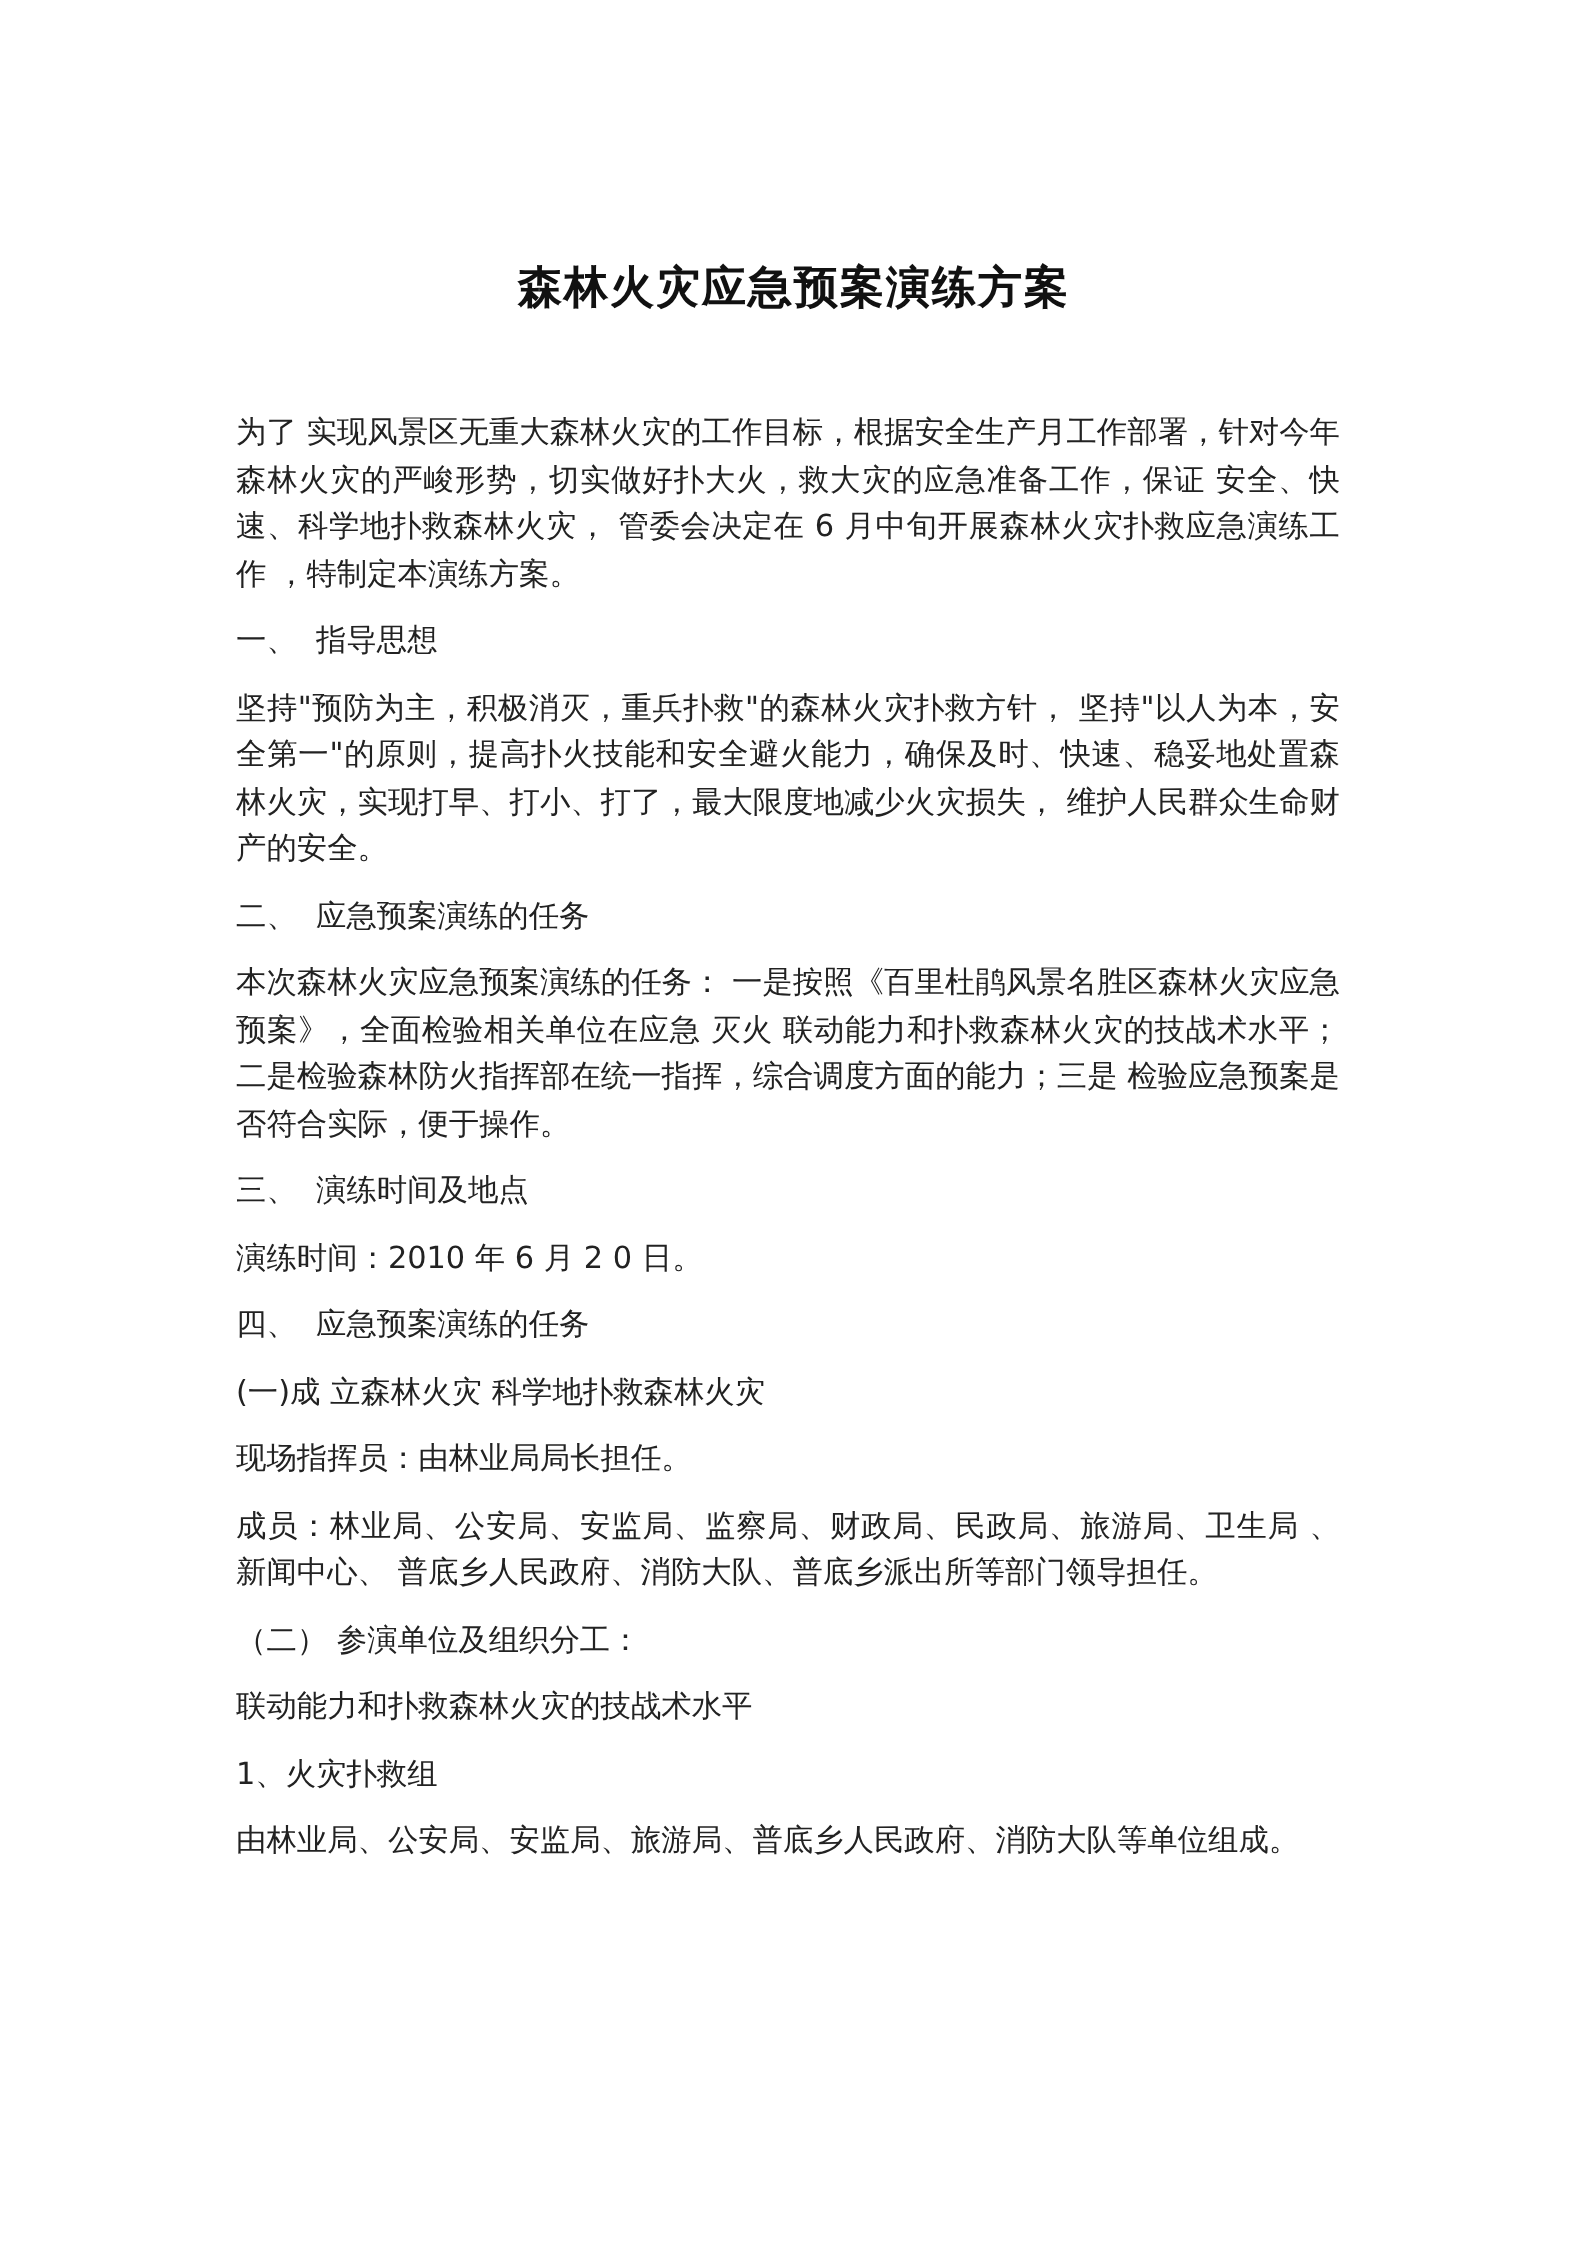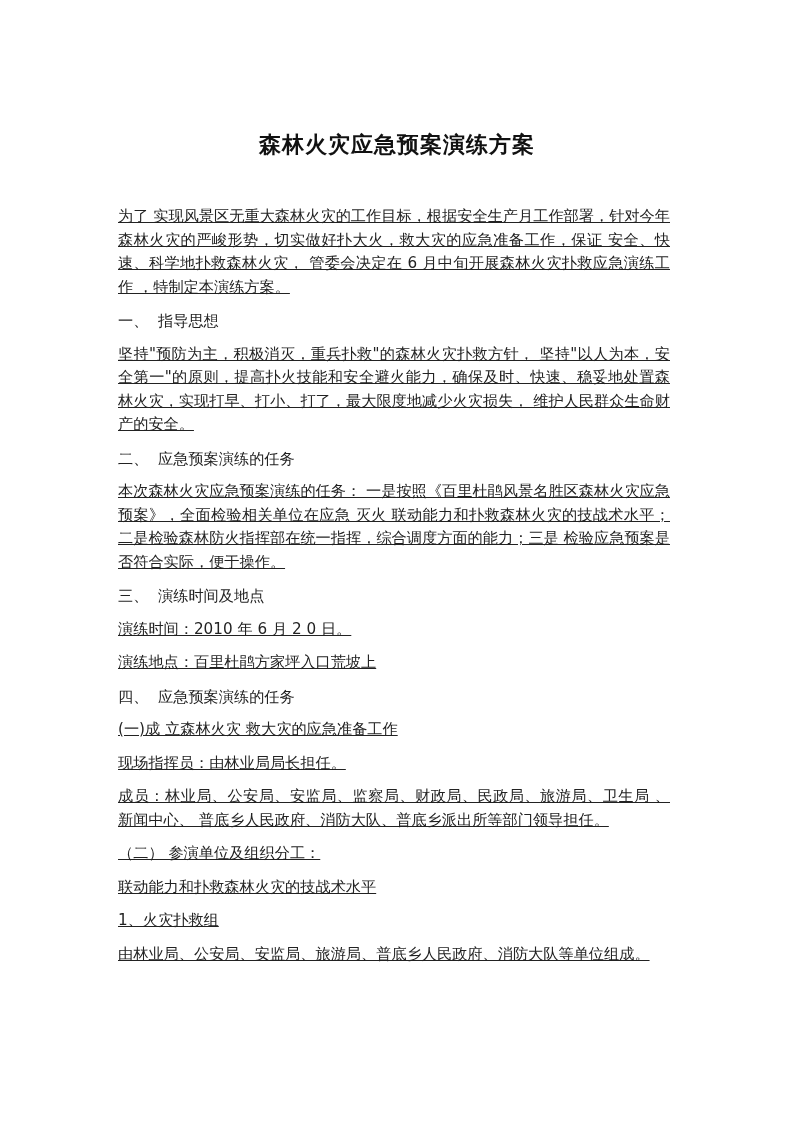--- a/index.html
+++ b/index.html
@@ -40,25 +40,23 @@
       top: 205px;
       width: 552px;
       font-size: 15.2px;
       line-height: 23.5px;
       color: #222;
     }
     .para {
       margin: 0 0 10px 0;
       text-align: justify;
       word-break: break-all;
-      text-decoration: underline;
     }
     .heading {
       margin: 0 0 10px 0;
-      font-family: Liberation Serif, serif;
     }
     .heading .num {
       display: inline-block;
       width: 40px;
     }
   </style>
 </head>
 <body>
 
 <div class="page">
@@ -74,26 +72,25 @@
 
     <div class="heading">
       <span class="num">二、</span><span>应急预案演练的任务</span>
     </div>
     <p class="para">本次森林火灾应急预案演练的任务： 一是按照《百里杜鹃风景名胜区森林火灾应急预案》，全面检验相关单位在应急 灭火 联动能力和扑救森林火灾的技战术水平；二是检验森林防火指挥部在统一指挥，综合调度方面的能力；三是 检验应急预案是否符合实际，便于操作。</p>
 
     <div class="heading">
       <span class="num">三、</span><span>演练时间及地点</span>
     </div>
     <p class="para">演练时间：2010 年 6 月 2 0 日。</p>
-    <p class="para">演练地点：百里杜鹃方家坪入口荒坡上</p>
 
     <div class="heading">
       <span class="num">四、</span><span>应急预案演练的任务</span>
     </div>
-    <p class="para">(一)成 立森林火灾 救大灾的应急准备工作</p>
+    <p class="para">(一)成 立森林火灾 科学地扑救森林火灾</p>
     <p class="para">现场指挥员：由林业局局长担任。</p>
     <p class="para">成员：林业局、公安局、安监局、监察局、财政局、民政局、旅游局、卫生局 、 新闻中心、 普底乡人民政府、消防大队、普底乡派出所等部门领导担任。</p>
     <p class="para">（二） 参演单位及组织分工：</p>
     <p class="para">联动能力和扑救森林火灾的技战术水平</p>
     <p class="para">1、火灾扑救组</p>
     <p class="para">由林业局、公安局、安监局、旅游局、普底乡人民政府、消防大队等单位组成。</p>
   </div>
 </div>
 
 </body></html>

